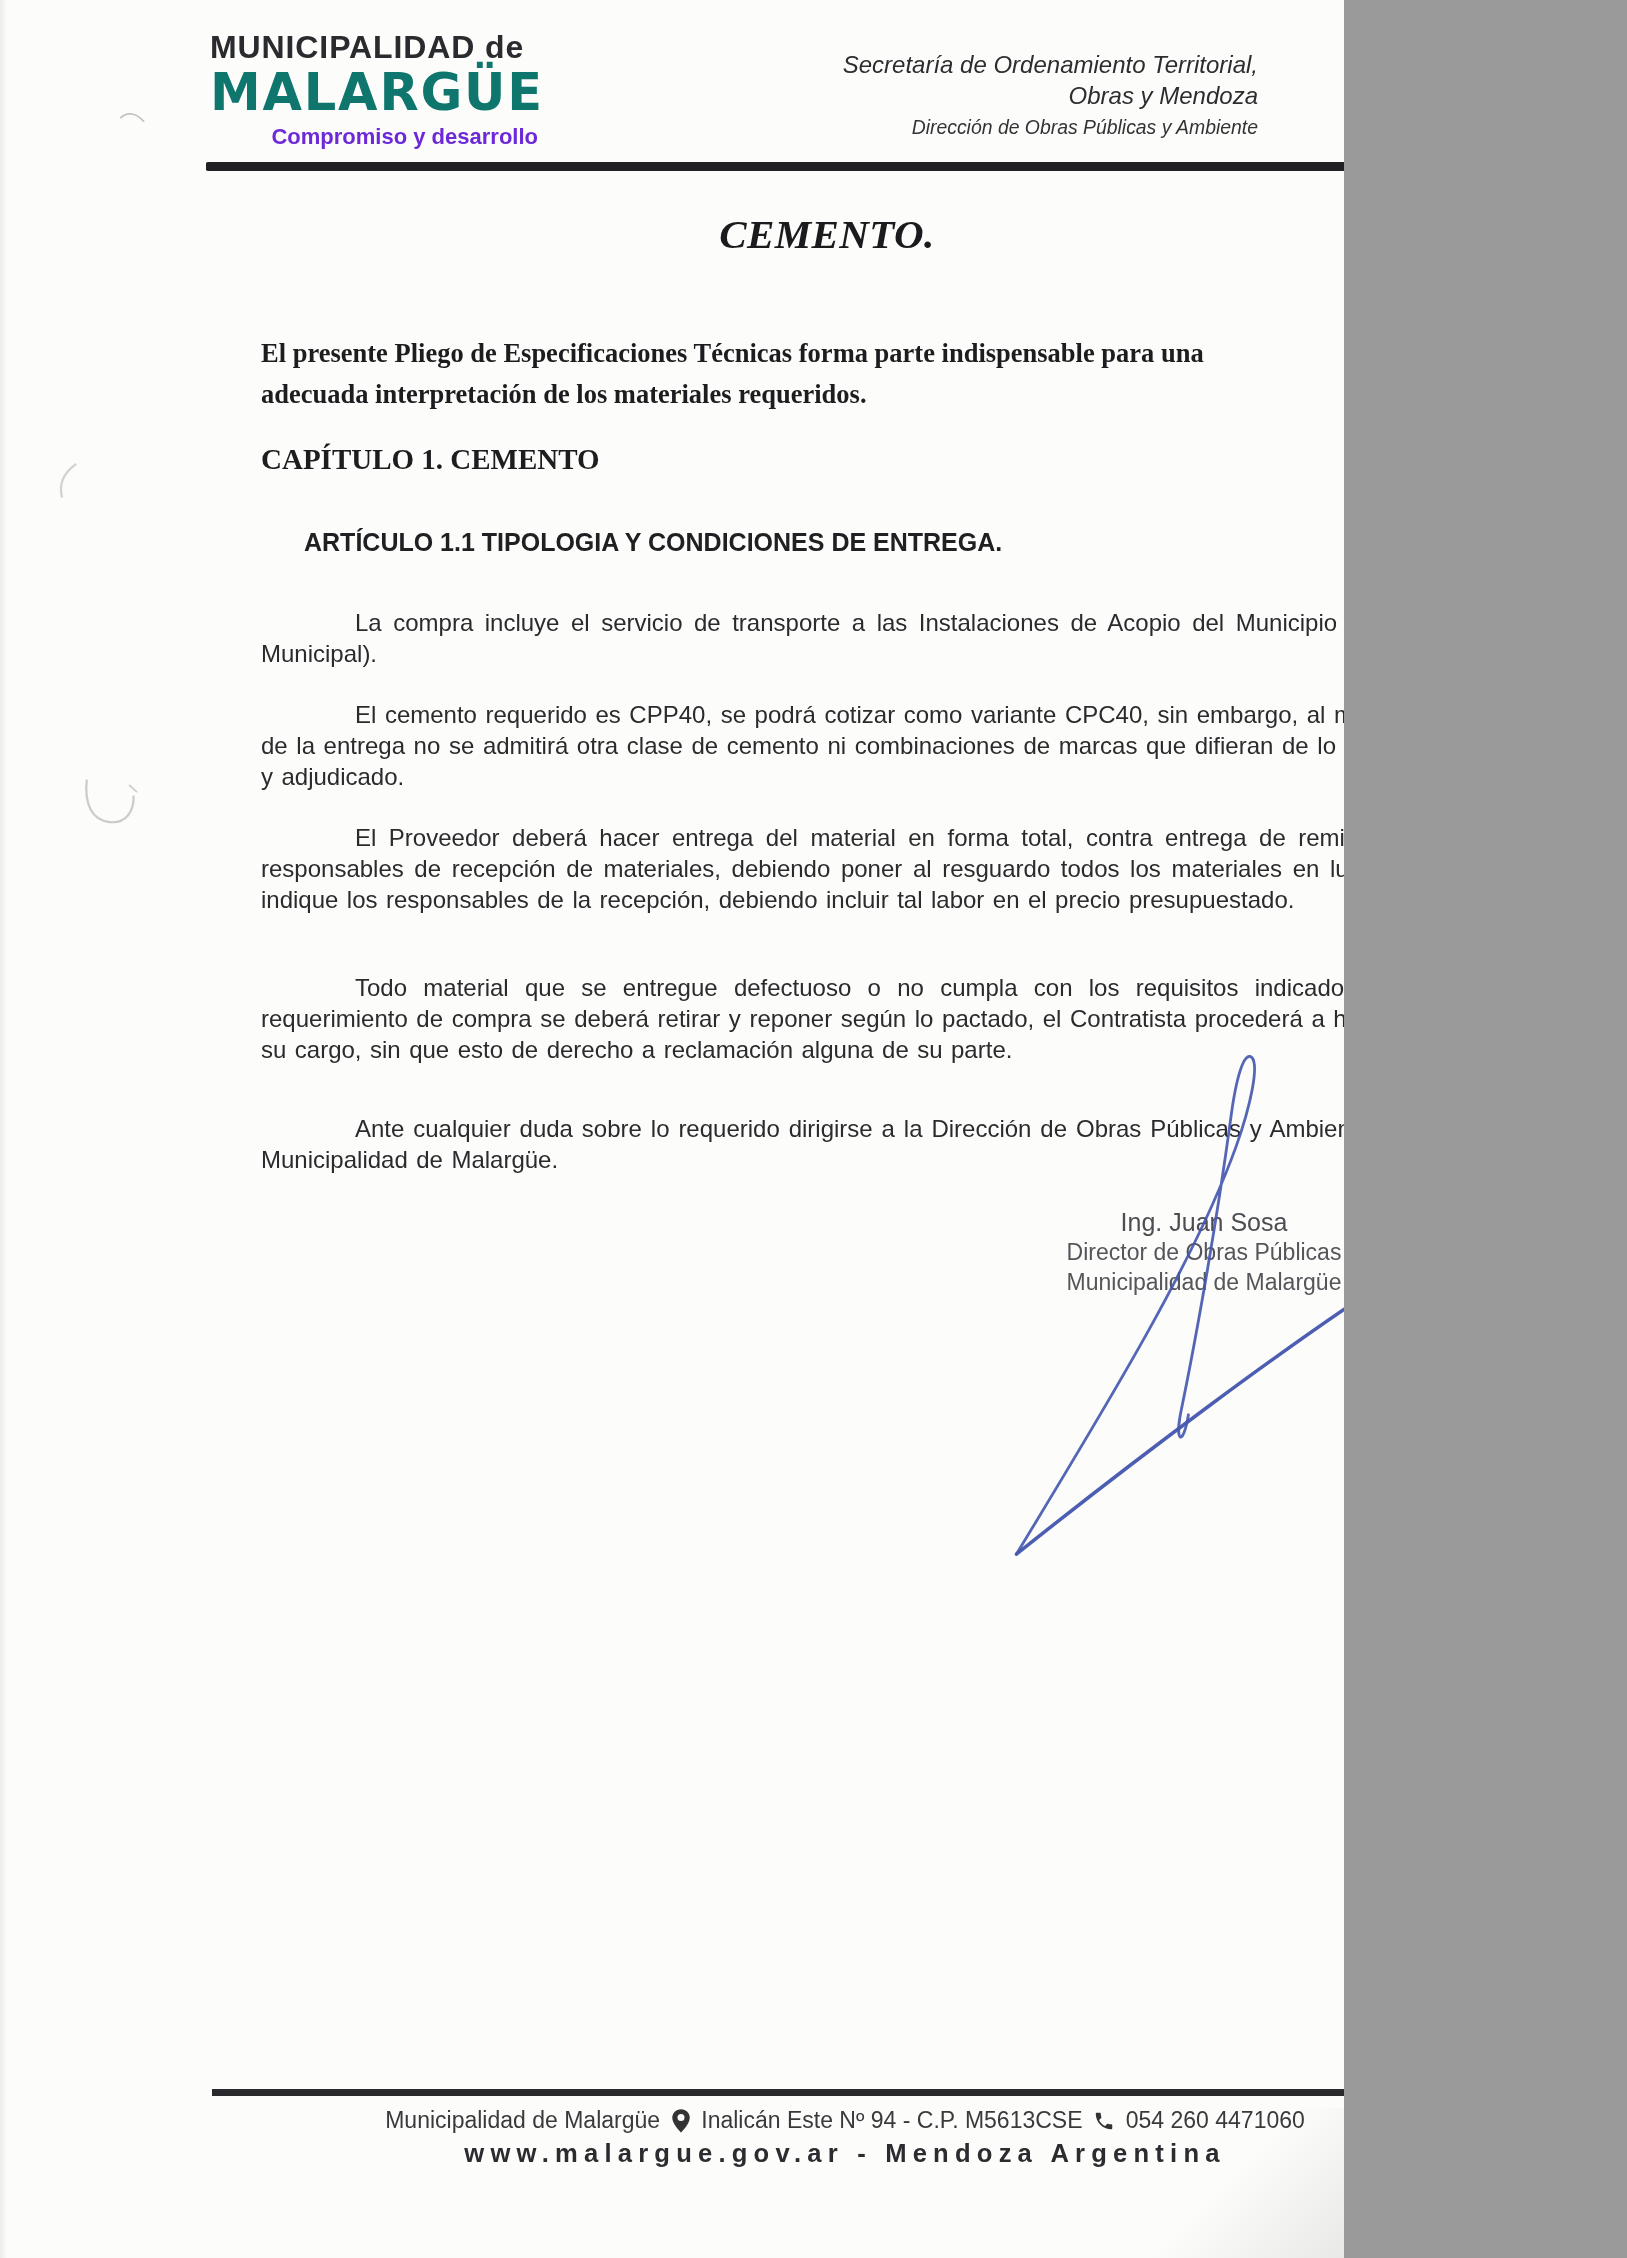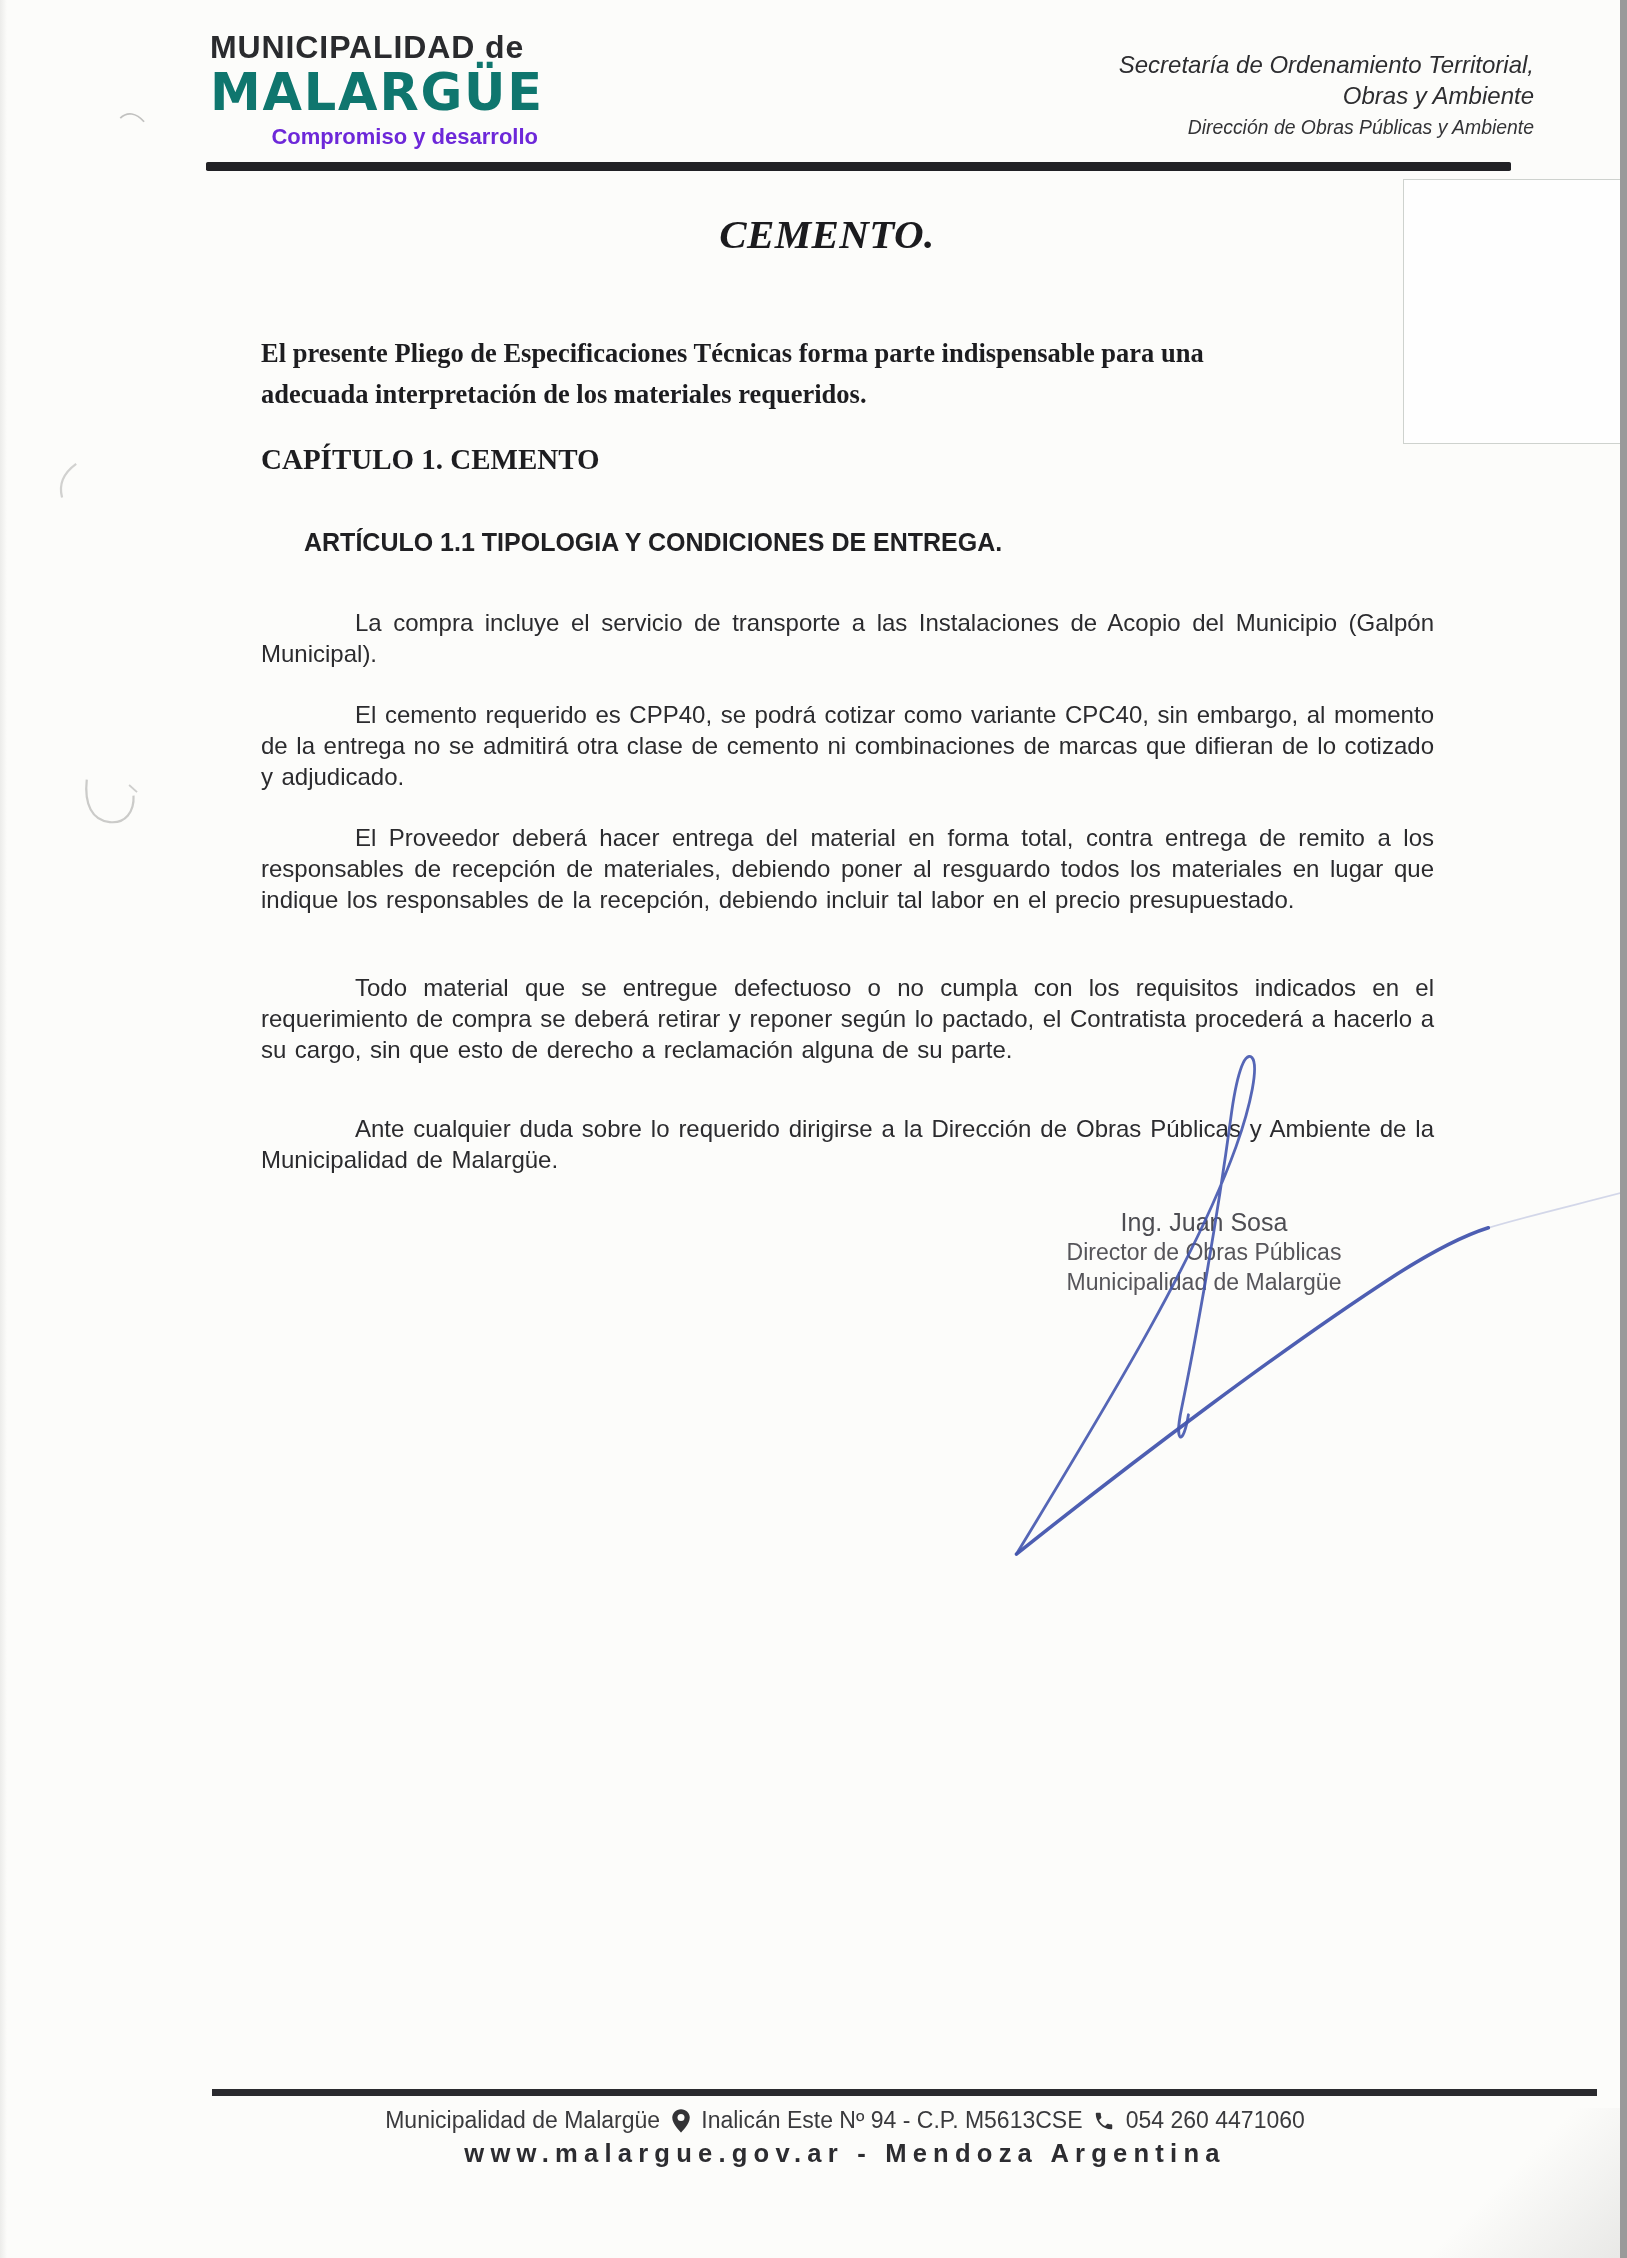--- a/index.html
+++ b/index.html
@@ -1,16 +1,16 @@
 <!DOCTYPE html>
 <html style="font-size:14px"><head>
 <meta charset="utf-8">
 <style>
   html,body{margin:0;padding:0;background:#9a9a9a;}
-  .page{position:relative;width:1620px;height:2258px;background:#fcfcfa;overflow:hidden;
+  .page{position:relative;width:1344px;height:2258px;background:#fcfcfa;overflow:hidden;
         font-family:"Liberation Sans",sans-serif;color:#2b2b2e;}
 
   
   .logo{position:absolute;left:210px;top:30px;width:346px;}
   .logo-l1{font-size:32px;font-weight:bold;letter-spacing:0.9px;color:#2a2b2e;line-height:35px;}
   .logo-l2{font-family:"DejaVu Sans",sans-serif;font-size:51px;font-weight:800;letter-spacing:1.8px;
            color:#0f766e;line-height:53px;margin-top:0.9px;}
   .logo-l3{font-size:22px;font-weight:bold;color:#6d28d9;text-align:right;width:328px;margin-top:5.3px;}
   .secretariat{position:absolute;top:49px;right:86px;text-align:right;font-style:italic;color:#2d2d30;}
   .sec-l1,.sec-l2{font-size:24px;line-height:31px;}
@@ -67,21 +67,21 @@
   <div class="scan-box"></div>
 
   <div class="logo">
     <div class="logo-l1">MUNICIPALIDAD de</div>
     <div class="logo-l2">MALARGÜE</div>
     <div class="logo-l3">Compromiso y desarrollo</div>
   </div>
 
   <div class="secretariat">
     <div class="sec-l1">Secretaría de Ordenamiento Territorial,</div>
-    <div class="sec-l2">Obras y Ambiente</div>
+    <div class="sec-l2">Obras y Mendoza</div>
     <div class="sec-l3">Dirección de Obras Públicas y Ambiente</div>
   </div>
 
   <div class="rule-top"></div>
 
   <div class="title">
     <div>CEMENTO.</div>
   </div>
 
   <div class="intro">El presente Pliego de Especificaciones Técnicas forma parte indispensable para una adecuada interpretación de los materiales requeridos.</div>

